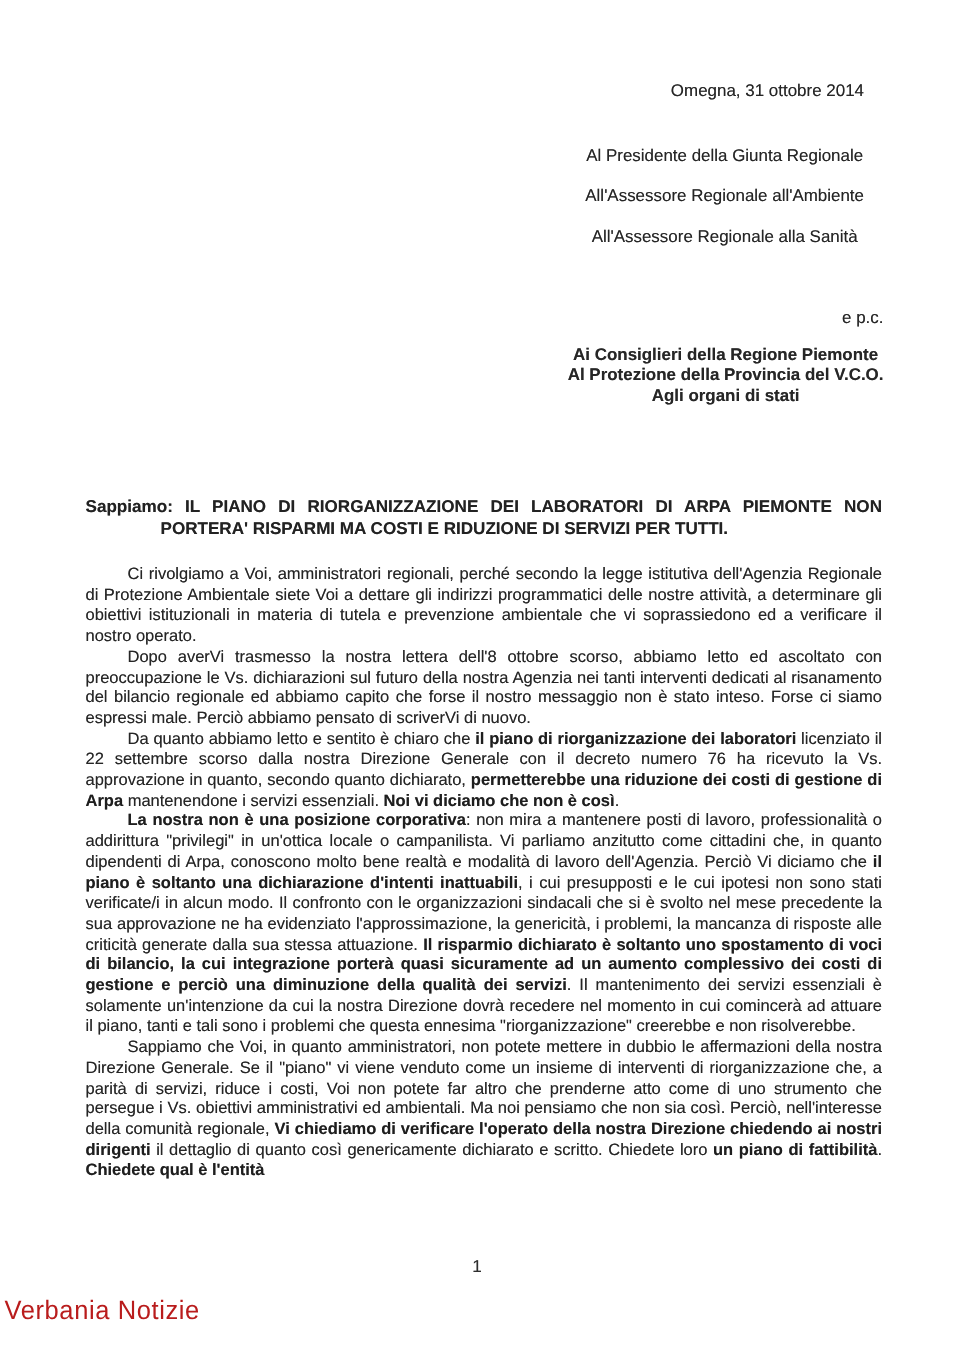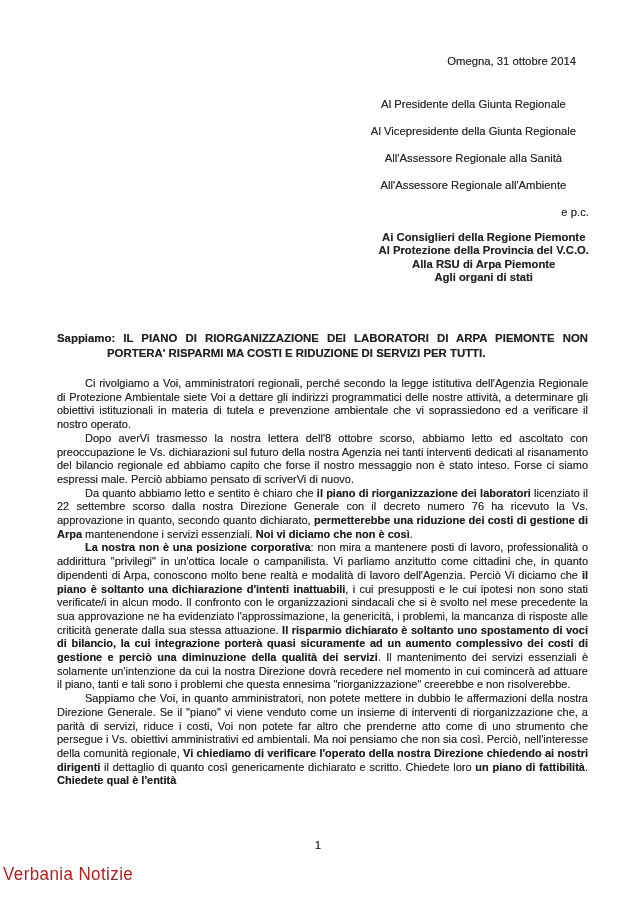--- a/index.html
+++ b/index.html
@@ -66,31 +66,29 @@
 </style>
 </head>
 <body>
 
 <div class="page">
 
   <div class="date-line">Omegna, 31 ottobre 2014</div>
 
   <div class="recipients-primary">
       <div class="recipient-line">Al Presidente della Giunta Regionale</div>
-      <div class="recipient-line">Al Vicepresidente della Giunta Regionale</div>
+      <div class="recipient-line">All'Assessore Regionale all'Ambiente</div>
       <div class="recipient-line">All'Assessore Regionale alla Sanità</div>
-      <div class="recipient-line">All'Assessore Regionale all'Ambiente</div>
     </div>
 
   <div class="cc-label">e p.c.</div>
 
   <div class="recipients-cc">
       <div class="recipient-line">Ai Consiglieri della Regione Piemonte</div>
       <div class="recipient-line">Al Protezione della Provincia del V.C.O.</div>
-      <div class="recipient-line">Alla RSU di Arpa Piemonte</div>
       <div class="recipient-line">Agli organi di stati</div>
     </div>
 
   <p class="subject"><span>Sappiamo:</span> <span>IL PIANO DI RIORGANIZZAZIONE DEI LABORATORI DI ARPA PIEMONTE NON PORTERA' RISPARMI MA COSTI E RIDUZIONE DI SERVIZI PER TUTTI.</span></p>
 
   <div class="body-text">
       <p><span class="run">Ci rivolgiamo a Voi, amministratori regionali, perché secondo la legge istitutiva dell'Agenzia Regionale di Protezione Ambientale siete Voi a dettare gli indirizzi programmatici delle nostre attività, a determinare gli obiettivi istituzionali in materia di tutela e prevenzione ambientale che vi soprassiedono ed a verificare il nostro operato.</span></p>
       <p><span class="run">Dopo averVi trasmesso la nostra lettera dell'8 ottobre scorso, abbiamo letto ed ascoltato con preoccupazione le Vs. dichiarazioni sul futuro della nostra Agenzia nei tanti interventi dedicati al risanamento del bilancio regionale ed abbiamo capito che forse il nostro messaggio non è stato inteso. Forse ci siamo espressi male. Perciò abbiamo pensato di scriverVi di nuovo.</span></p>
       <p><span class="run">Da quanto abbiamo letto e sentito è chiaro che </span><span class="run bold">il piano di riorganizzazione dei laboratori</span><span class="run"> licenziato il 22 settembre scorso dalla nostra Direzione Generale con il decreto numero 76 ha ricevuto la Vs. approvazione in quanto, secondo quanto dichiarato, </span><span class="run bold">permetterebbe una riduzione dei costi di gestione di Arpa</span><span class="run"> mantenendone i servizi essenziali. </span><span class="run bold">Noi vi diciamo che non è così</span><span class="run">.</span></p>
       <p><span class="run bold">La nostra non è una posizione corporativa</span><span class="run">: non mira a mantenere posti di lavoro, professionalità o addirittura "privilegi" in un'ottica locale o campanilista. Vi parliamo anzitutto come cittadini che, in quanto dipendenti di Arpa, conoscono molto bene realtà e modalità di lavoro dell'Agenzia. Perciò Vi diciamo che </span><span class="run bold">il piano è soltanto una dichiarazione d'intenti inattuabili</span><span class="run">, i cui presupposti e le cui ipotesi non sono stati verificate/i in alcun modo. Il confronto con le organizzazioni sindacali che si è svolto nel mese precedente la sua approvazione ne ha evidenziato l'approssimazione, la genericità, i problemi, la mancanza di risposte alle criticità generate dalla sua stessa attuazione. </span><span class="run bold">Il risparmio dichiarato è soltanto uno spostamento di voci di bilancio, la cui integrazione porterà quasi sicuramente ad un aumento complessivo dei costi di gestione e perciò una diminuzione della qualità dei servizi</span><span class="run">. Il mantenimento dei servizi essenziali è solamente un'intenzione da cui la nostra Direzione dovrà recedere nel momento in cui comincerà ad attuare il piano, tanti e tali sono i problemi che questa ennesima "riorganizzazione" creerebbe e non risolverebbe.</span></p>

